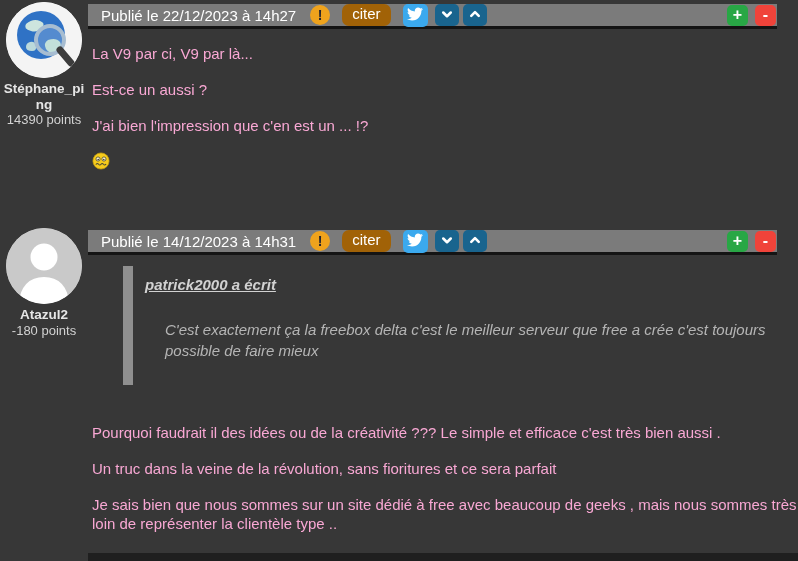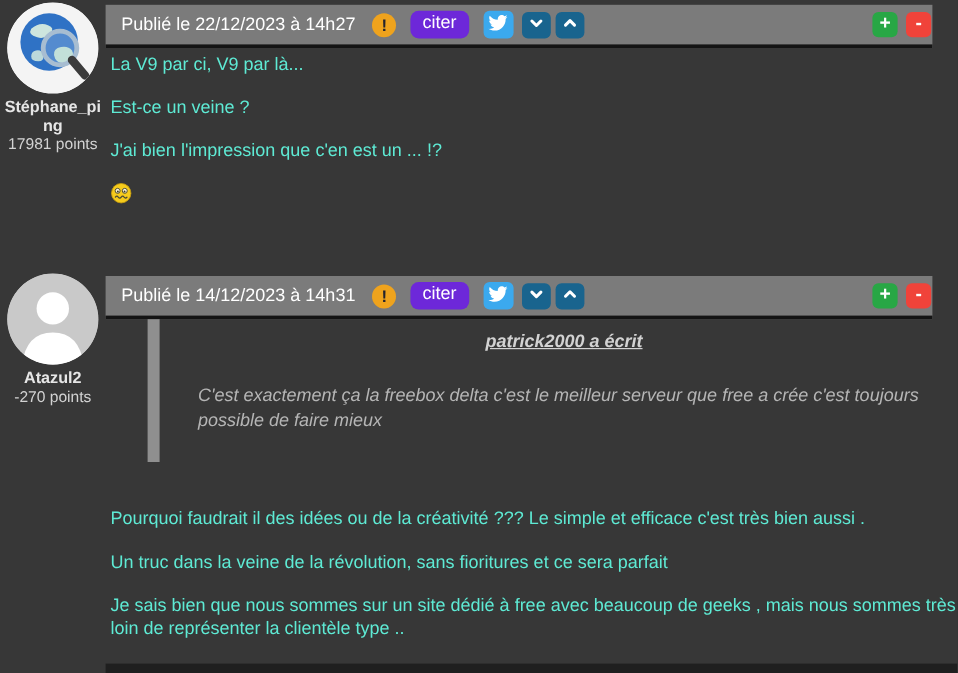--- a/index.html
+++ b/index.html
@@ -12,63 +12,63 @@
   
   .author-col { position:absolute; left:0; width:88px; text-align:center; }
   .avatar { width:76px; height:76px; border-radius:50%; margin:0 auto; overflow:hidden; }
   .avatar svg { display:block; }
   .author-name { margin-top:3px; font-size:13.5px; font-weight:bold; color:#e6e6e6;
                  line-height:1.15; overflow-wrap:anywhere; padding:0 2px; }
   .author-points { font-size:13px; color:#d2d2d2; line-height:1.2; }
 
   
   .post-header {
-    position:absolute; left:88px; right:21px; height:36px;
+    position:absolute; left:88px; right:21px; height:25px;
     background:#7b7b7b; border-bottom:3px solid #141414;
     display:flex; align-items:center; padding-left:13px; box-sizing:border-box;
   }
   .published { color:#ffffff; font-size:15px; white-space:nowrap; }
   .warn-icon {
     margin-left:14px; width:20px; height:20px; border-radius:50%;
     background:#efa31d; color:#23232d; font-weight:bold; font-size:14px;
     display:flex; align-items:center; justify-content:center; flex-shrink:0;
   }
   .citer-btn {
-    margin-left:12px; background:#6d28d9; color:#ffffff; font-size:15px;
+    margin-left:12px; background:#a16207; color:#ffffff; font-size:15px;
     border:none; border-radius:7px; padding:2px 10px 4px; cursor:pointer;
     font-family:"Liberation Sans", sans-serif; line-height:1.1;
   }
   .sq-btn {
     width:25px; height:23px; border-radius:5px; border:none; cursor:pointer;
     display:flex; align-items:center; justify-content:center; padding:0; flex-shrink:0;
   }
   .twitter-btn { margin-left:12px; background:#3ba9ee; }
   .chev-btn { margin-left:7px; background:#19648e; width:24px; height:22px; }
   .chev-btn + .chev-btn { margin-left:4px; }
   .vote-btn {
     width:21px; height:21px; border-radius:5px; border:none; cursor:pointer;
     color:#ffffff; font-size:16px; font-weight:bold; line-height:19px;
     display:flex; align-items:center; justify-content:center; padding:0 0 2px;
     font-family:"Liberation Sans", sans-serif;
   }
   .plus-btn { margin-left:auto; background:#28a745; }
   .minus-btn { margin-left:7px; margin-right:1px; background:#f0433a; }
 
   
-  .post-body { position:absolute; left:92px; color:#5eead4; font-size:15px; line-height:19px; }
+  .post-body { position:absolute; left:92px; color:#f9a8d4; font-size:15px; line-height:19px; }
   .post-body p { margin:0 0 17px 0; }
   .emoji { width:18px; height:18px; display:block; }
 
   
   .quote { position:absolute; left:123px; display:flex; }
   .quote-bar { width:10px; background:#8f8f8f; flex-shrink:0; }
   .quote-content { padding:9px 0 24px 12px; }
   .quote-title {
     font-size:15px; font-weight:bold; font-style:italic;
-    text-decoration:underline; color:#d2d2d2; line-height:19px;text-align:center;
+    text-decoration:underline; color:#d2d2d2; line-height:19px;
   }
   .quote-text {
     margin:25px 0 0 20px; font-style:italic; color:#b5b5b5;
     font-size:15px; line-height:21px; max-width:630px;
   }
 
   .bottom-strip { position:absolute; left:88px; right:0; bottom:0; height:8px; background:#1f1f1f; }
 </style>
 </head>
 <body>
@@ -84,21 +84,21 @@
           <path d="M20 22 q7 -6 14 -3 q6 2 2 7 q-5 5 -11 3 q-8 -2 -5 -7Z" fill="#dff2e0" opacity="0.9"></path>
           <path d="M42 38 q8 -3 12 2 q3 5 -3 9 q-7 4 -11 -2 q-3 -6 2 -9Z" fill="#cdebd2" opacity="0.85"></path>
           <path d="M24 40 q5 -1 6 4 q1 5 -4 5 q-6 0 -6 -4 q0 -4 4 -5Z" fill="#dff2e0" opacity="0.8"></path>
           <circle cx="44" cy="38" r="14" fill="#ffffff" opacity="0.18"></circle>
           <circle cx="44" cy="38" r="14" fill="none" stroke="#a7bdd1" stroke-width="4"></circle>
           <line x1="54" y1="48" x2="65" y2="61" stroke="#3c3c3c" stroke-width="7" stroke-linecap="round"></line>
         </svg>
       </span>
     </div>
     <div class="author-name">Stéphane_ping</div>
-    <div class="author-points">17981 points</div>
+    <div class="author-points">14390 points</div>
   </div>
 
   <div class="post-header" style="top:4px;">
     <span class="published">Publié le 22/12/2023 à 14h27</span>
     <span class="warn-icon">!</span>
     <button class="citer-btn">citer</button>
     <button class="sq-btn twitter-btn">
       <span>
         <svg width="16" height="16" viewBox="0 0 24 24">
             <path fill="#ffffff" d="M23.954 4.569c-.885.389-1.83.654-2.825.775 1.014-.611 1.794-1.574 2.163-2.723-.951.555-2.005.959-3.127 1.184-.896-.959-2.173-1.559-3.591-1.559-2.717 0-4.92 2.203-4.92 4.917 0 .39.045.765.127 1.124C7.691 8.094 4.066 6.13 1.64 3.161c-.427.722-.666 1.561-.666 2.475 0 1.71.87 3.213 2.188 4.096-.807-.026-1.566-.248-2.228-.616v.061c0 2.385 1.693 4.374 3.946 4.827-.413.111-.849.171-1.296.171-.314 0-.615-.03-.916-.086.631 1.953 2.445 3.377 4.604 3.417-1.68 1.319-3.809 2.105-6.102 2.105-.39 0-.779-.023-1.17-.067 2.189 1.394 4.768 2.209 7.557 2.209 9.054 0 13.999-7.496 13.999-13.986 0-.209 0-.42-.015-.63.961-.689 1.8-1.56 2.46-2.548z"></path>
@@ -118,21 +118,21 @@
             <polyline points="7,14.5 12,9.5 17,14.5" fill="none" stroke="#ffffff" stroke-width="3.4" stroke-linecap="round" stroke-linejoin="round"></polyline>
           </svg>
       </span>
     </button>
     <button class="vote-btn plus-btn">+</button>
     <button class="vote-btn minus-btn">-</button>
   </div>
 
   <div class="post-body" style="top:44px; width:700px;">
     <p>La V9 par ci, V9 par là...</p>
-    <p>Est-ce un veine ?</p>
+    <p>Est-ce un aussi ?</p>
     <p>J'ai bien l'impression que c'en est un ... !?</p>
     <span class="emoji">
       <svg width="18" height="18" viewBox="0 0 20 20">
         <circle cx="10" cy="10" r="9" fill="#f6cb1c" stroke="#c79f10" stroke-width="0.8"></circle>
         <circle cx="6.7" cy="7.8" r="2.3" fill="#fff7d8" stroke="#4a4a34" stroke-width="0.9"></circle>
         <circle cx="13.3" cy="7.8" r="2.3" fill="#fff7d8" stroke="#4a4a34" stroke-width="0.9"></circle>
         <circle cx="6.9" cy="8.4" r="0.9" fill="#3a3a2a"></circle>
         <circle cx="13.1" cy="8.4" r="0.9" fill="#3a3a2a"></circle>
         <path d="M4.6 13.6 q1.4 -1.8 2.7 0 q1.4 1.8 2.7 0 q1.4 -1.8 2.7 0 q1.3 1.6 2.6 0.2" fill="none" stroke="#4a4a34" stroke-width="1.2" stroke-linecap="round"></path>
       </svg>
@@ -150,21 +150,21 @@
             </defs>
           <circle cx="38" cy="38" r="38" fill="#c9c9c9"></circle>
           <g clip-path="url(#avclip)">
             <circle cx="38" cy="29" r="13.5" fill="#ffffff"></circle>
             <path d="M12 78 q3 -29 26 -29 q23 0 26 29 Z" fill="#ffffff"></path>
           </g>
         </svg>
       </span>
     </div>
     <div class="author-name">Atazul2</div>
-    <div class="author-points">-270 points</div>
+    <div class="author-points">-180 points</div>
   </div>
 
   <div class="post-header" style="top:230px;">
     <span class="published">Publié le 14/12/2023 à 14h31</span>
     <span class="warn-icon">!</span>
     <button class="citer-btn">citer</button>
     <button class="sq-btn twitter-btn">
       <span>
         <svg width="16" height="16" viewBox="0 0 24 24">
             <path fill="#ffffff" d="M23.954 4.569c-.885.389-1.83.654-2.825.775 1.014-.611 1.794-1.574 2.163-2.723-.951.555-2.005.959-3.127 1.184-.896-.959-2.173-1.559-3.591-1.559-2.717 0-4.92 2.203-4.92 4.917 0 .39.045.765.127 1.124C7.691 8.094 4.066 6.13 1.64 3.161c-.427.722-.666 1.561-.666 2.475 0 1.71.87 3.213 2.188 4.096-.807-.026-1.566-.248-2.228-.616v.061c0 2.385 1.693 4.374 3.946 4.827-.413.111-.849.171-1.296.171-.314 0-.615-.03-.916-.086.631 1.953 2.445 3.377 4.604 3.417-1.68 1.319-3.809 2.105-6.102 2.105-.39 0-.779-.023-1.17-.067 2.189 1.394 4.768 2.209 7.557 2.209 9.054 0 13.999-7.496 13.999-13.986 0-.209 0-.42-.015-.63.961-.689 1.8-1.56 2.46-2.548z"></path>

